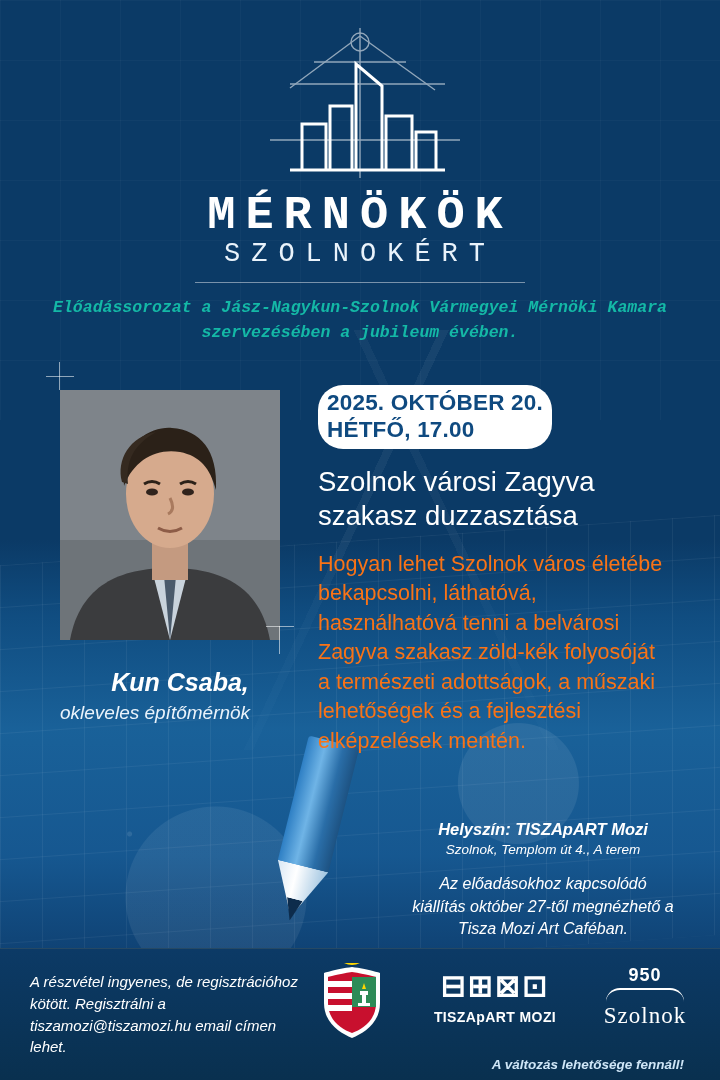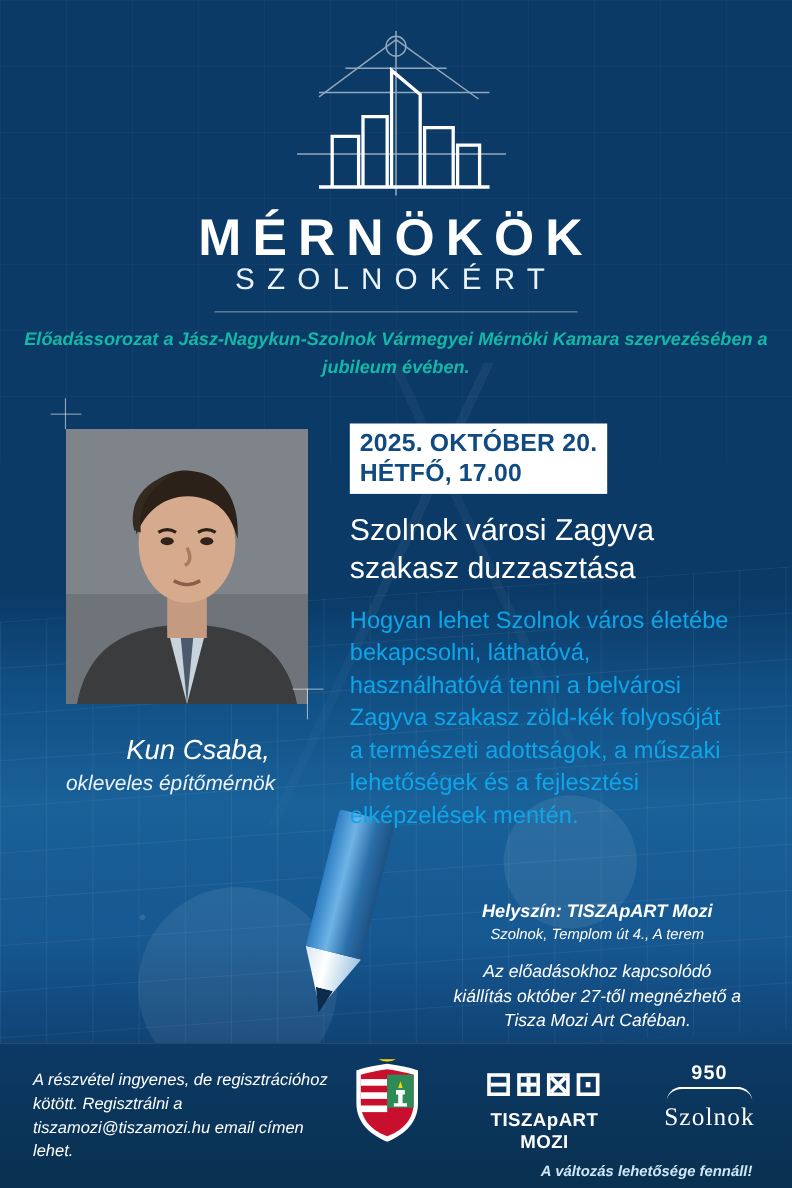--- a/index.html
+++ b/index.html
@@ -70,21 +70,21 @@
     background:linear-gradient(90deg,#d8e7f4 0%, #ffffff 40%, #9dc3e0 100%);
     clip-path:polygon(0 0, 100% 0, 50% 100%);
   }
   .pencil .lead {
     position:absolute; top:162px; left:48px; width:16px; height:22px;
     background:#0d2c4c;
     clip-path:polygon(0 0, 100% 0, 50% 100%);
   }
 
   
-  .logo-wrap { position:absolute; top:28px; left:0; width:100%; text-align:center; }
+  .logo-wrap { position:absolute; top:28px; left:0; width:100%; text-align:center;font-family:Liberation Mono, monospace; }
   .logo-mark { width:260px; height:150px; margin:0 auto; display:block; }
   .brand-main {
     margin-top:14px;
     font-size:47px; letter-spacing:10px; font-weight:bold; color:#fff;
     line-height:1;
   }
   .brand-sub {
     margin-top:0;
     font-size:27px; letter-spacing:11px; color:#eaf3fb; font-weight:400;
   }
@@ -103,44 +103,45 @@
     position:absolute; left:60px; top:5px; width:240px;
   }
   .photo-frame {
     width:220px; height:250px; overflow:hidden; position:relative;
     background:#6a6f72;
   }
   .tick { position:absolute; background:rgba(255,255,255,.55); }
   .face { position:absolute; inset:0; }
   .speaker-name {
     margin-top:28px; text-align:center; color:#fff;
-    font-style:italic; font-weight:normal; font-size:25px;
+    font-style:italic; font-weight:bold; font-size:25px;
     width:240px;
   }
   .speaker-title {
     margin-top:5px; text-align:left; color:#eaf3fb;
     font-style:italic; font-size:19px; width:240px;
   }
 
   .text-col { position:absolute; left:318px; top:0; width:348px; }
   .date-badge {
     display:inline-block;
     background:#fff; color:#0f4a80;
     font-weight:bold; font-size:22.5px;
     padding:5px 9px 6px 9px;
     line-height:1.18;
     letter-spacing:.2px;
+    border-radius:25px;
   }
   .date-badge .l2 { display:block; }
   .talk-title {
     margin-top:16px; color:#fff; font-weight:normal;
     font-size:27.5px; line-height:1.25;
   }
   .talk-desc {
-    margin-top:16px; color:#0ea5e9; font-size:21.5px; line-height:1.37;
+    margin-top:16px; color:#f97316; font-size:21.5px; line-height:1.37;
   }
 
   
   .venue {
     position:absolute; right:46px; top:820px; width:262px;
     color:#fff; text-align:center; font-style:italic;
   }
   .venue .v1 { font-size:16.5px; font-weight:bold; }
   .venue .v2 { font-size:13.5px; margin-top:3px; }
   .venue .v3 { font-size:16px; margin-top:16px; line-height:1.42; }
@@ -151,21 +152,21 @@
     background:linear-gradient(180deg,#0c3a66 0%, #09304f 100%);
     border-top:1px solid rgba(255,255,255,.12);
   }
   .footer-note {
     position:absolute; left:30px; top:22px; width:285px;
     color:#fff; font-style:italic; font-size:15px; line-height:1.45;
   }
   .crest { position:absolute; left:318px; top:14px; width:68px; height:78px; }
   .tiszapart { position:absolute; left:432px; top:22px; width:126px; text-align:center; color:#fff; }
   .tiszapart .glyphs { font-size:30px; letter-spacing:2px; font-weight:bold; line-height:1; }
-  .tiszapart .tp-label { font-size:17px; font-weight:bold; margin-top:8px; letter-spacing:.4px; }
+  .tiszapart .tp-label { font-size:14px; font-weight:bold; margin-top:8px; letter-spacing:.4px; }
   .szolnok { position:absolute; left:590px; top:16px; width:110px; text-align:center; color:#fff; }
   .szolnok .num { font-size:18px; font-weight:bold; letter-spacing:1px; }
   .szolnok .arc { width:78px; height:14px; margin:2px auto 0; border-top:2px solid #fff; border-radius:60px 60px 0 0; }
   .szolnok .city { font-size:23px; letter-spacing:1px; margin-top:1px;font-family:Liberation Serif, serif; }
   .slogan {
     position:absolute; right:36px; bottom:8px;
     color:#cfe6f7; font-style:italic; font-weight:bold; font-size:13.5px;
   }
 </style>
 </head>

